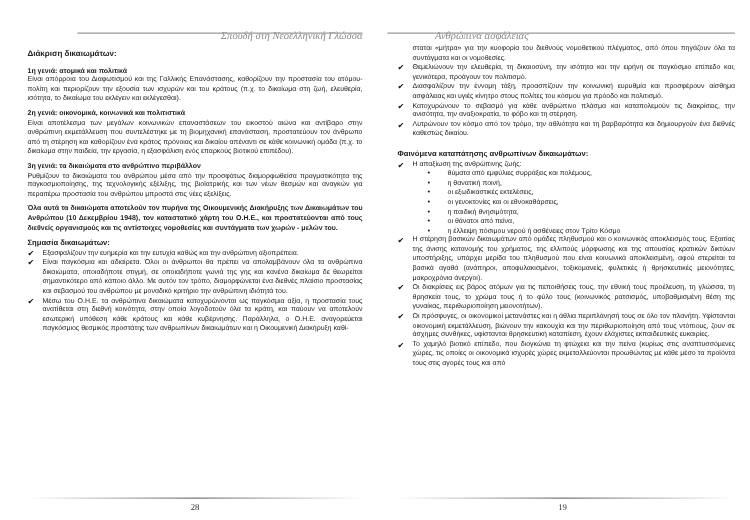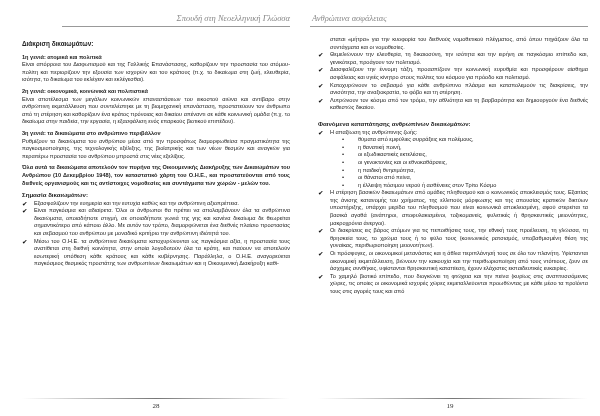--- a/index.html
+++ b/index.html
@@ -1,22 +1,22 @@
 <!DOCTYPE html>
 <html><head>
 <meta charset="utf-8">
 <style>
   html, body { margin:0; padding:0; background:#ffffff; }
   body { width:600px; height:416px; position:relative; overflow:hidden;
          font-family:"Liberation Sans", sans-serif; color:#222; }
   .page { position:absolute; top:0; height:416px; width:300px; }
   .page.left { left:0; }
   .page.right { left:300px; }
-  .running-head { position:absolute; top:13px; font-family:"Liberation Serif", serif;
-         font-style:italic; font-size:8.5px; color:#888; }
+  .running-head { position:absolute; top:23px; font-family:"Liberation Serif", serif;
+         font-style:italic; font-size:8.5px; color:#888;margin-left:36px; }
   .left .running-head { right:10px; }
   .right .running-head { left:12px; }
   .head-rule { position:absolute; top:26px; height:1px; background:#999; }
   .left .head-rule { left:62px; right:10px; }
   .right .head-rule { left:10px; right:12px; }
   .content { position:absolute; top:36px; font-size:5.6px; line-height:7.6px; text-align:justify; }
   .left .content { left:22px; right:10px; }
   .right .content { left:18px; right:12px; }
   .h-main { font-weight:bold; font-size:6.4px; margin:4px 0 6px 0; }
   .h-sub { font-weight:bold; font-size:5.6px; margin-top:4px; }

